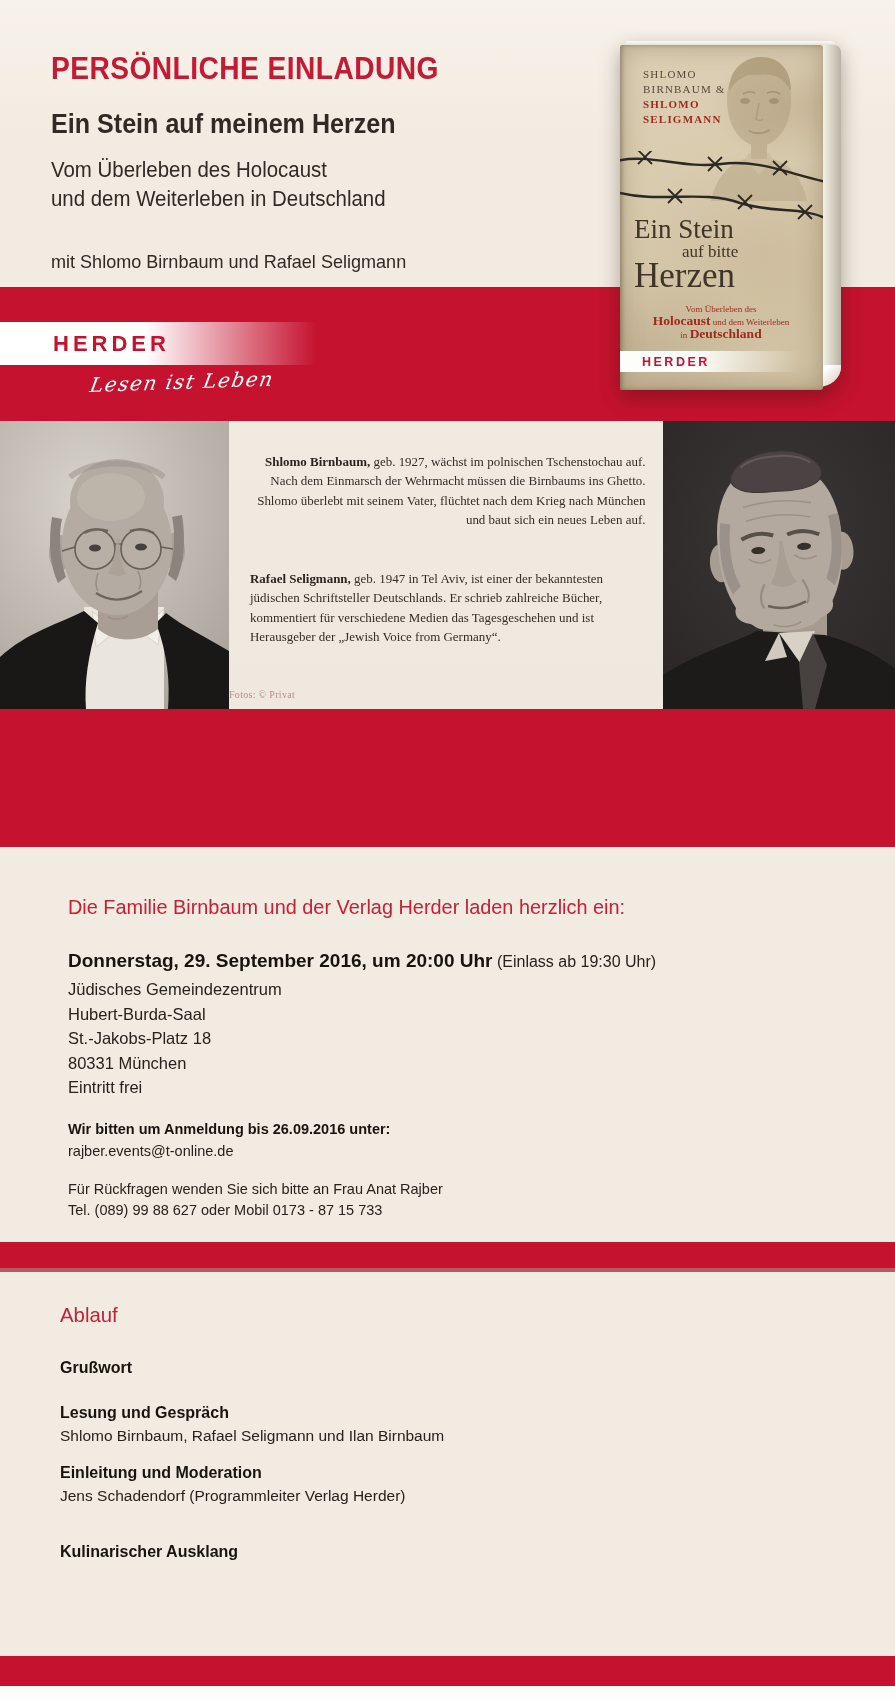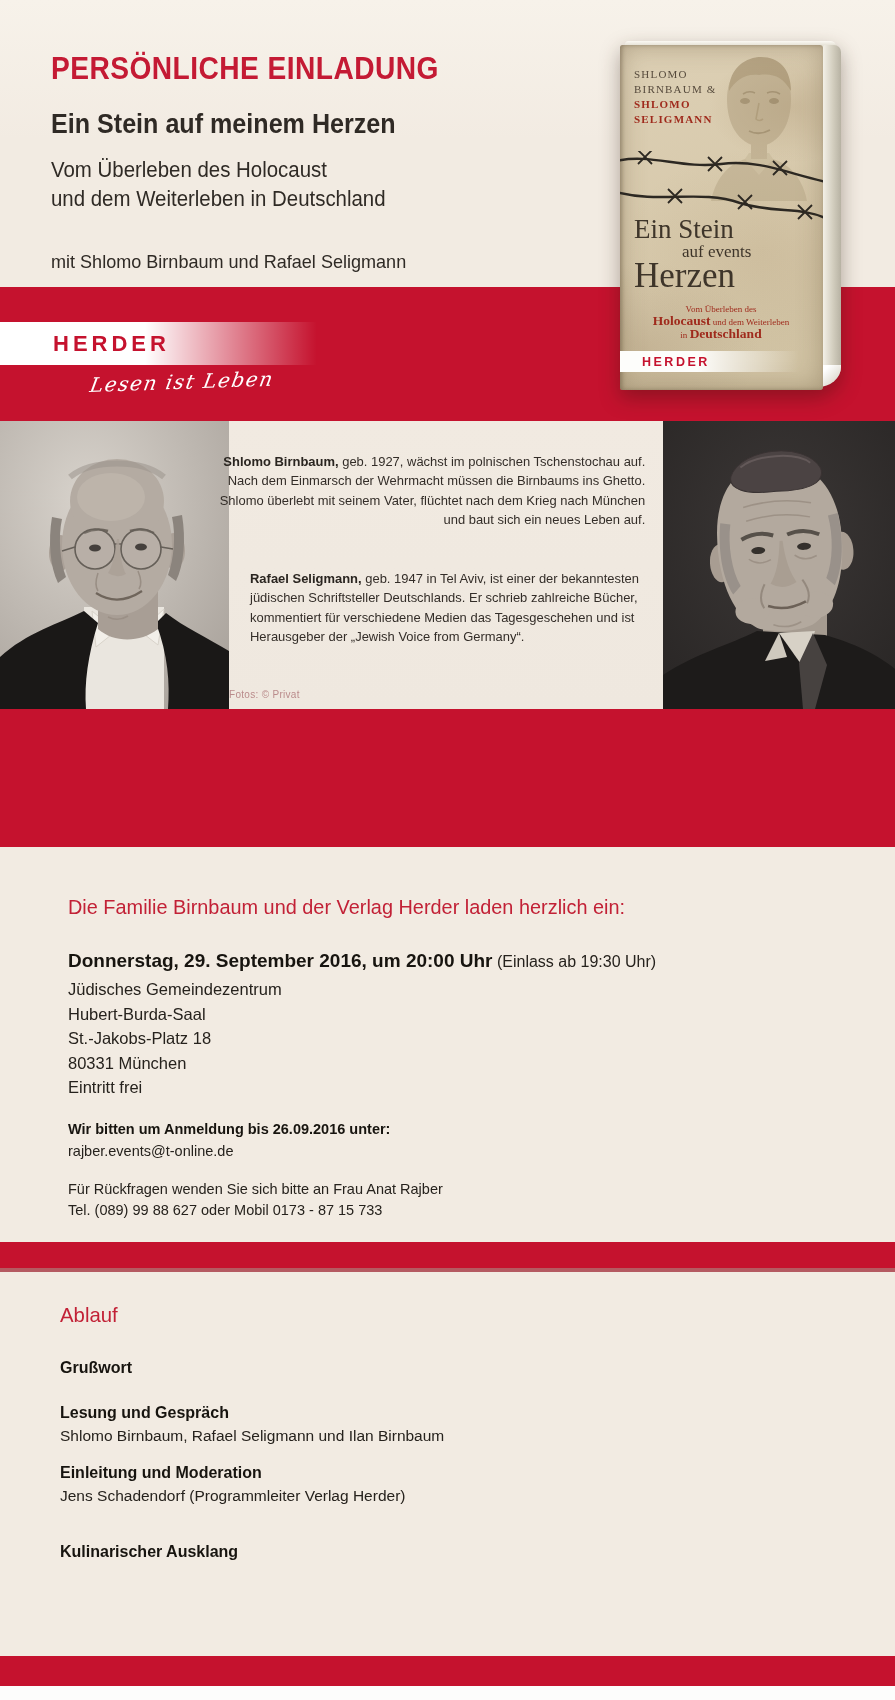--- a/index.html
+++ b/index.html
@@ -78,41 +78,41 @@
   }
   .book-cover{
     position:relative;width:203px;height:345px;overflow:hidden;border-radius:2px 3px 3px 2px;
     background:
       radial-gradient(120px 80px at 85% 18%, rgba(140,110,70,.20), transparent 70%),
       radial-gradient(160px 120px at 12% 88%, rgba(120,90,60,.16), transparent 72%),
       radial-gradient(200px 150px at 70% 60%, rgba(150,120,80,.12), transparent 70%),
       linear-gradient(160deg,#ddd0b5,#d6c8aa 60%,#cec0a0);
     box-shadow:inset 0 0 26px rgba(90,70,40,.35), inset 2px 0 4px rgba(60,45,25,.35);
   }
-  .cover-authors{position:absolute;left:14px;top:22px;font-family:"Liberation Serif", serif;
+  .cover-authors{position:absolute;left:23px;top:22px;font-family:"Liberation Serif", serif;
     font-size:11px;letter-spacing:1.2px;line-height:15px;color:#564a3c;}
   .cover-authors .red{color:#9f2a1c;font-weight:bold;}
   .cover-portrait{position:absolute;right:4px;top:4px;}
   .cover-wire{position:absolute;left:0;top:106px;}
   .cover-title{position:absolute;left:14px;top:170px;font-family:"Liberation Serif", serif;color:#3e352a;}
   .cover-title .t1{font-size:27px;line-height:28px;}
   .cover-title .t2{font-size:17px;line-height:18px;margin-left:48px;}
   .cover-title .t3{font-size:35px;line-height:34px;margin-top:-2px;}
   .cover-subtitle{position:absolute;right:8px;top:258px;width:188px;text-align:center;
     font-family:"Liberation Serif", serif;color:#9f2a1c;font-size:9px;line-height:12px;}
   .cover-subtitle .big{font-size:13.5px;font-weight:bold;}
   .cover-stripe{
     position:absolute;left:0;top:306px;width:100%;height:21px;
     background:linear-gradient(to right,#fdfdfb 0 38%,rgba(253,253,251,0) 88%);
     display:flex;align-items:center;
   }
   .cover-stripe span{margin-left:22px;font-size:12.5px;font-weight:bold;letter-spacing:2.5px;color:#c5122e;}
 
   
-  .people{position:absolute;left:0;top:421px;width:895px;height:288px;}
+  .people{position:absolute;left:0;top:421px;width:895px;height:288px;font-family:Liberation Serif, serif;}
   .photo{position:absolute;top:0;height:288px;display:block;}
   .photo-left{left:0;width:229px;}
   .photo-right{left:663px;width:232px;}
   .bio-panel{
     position:absolute;left:229px;top:0;width:434px;height:288px;
     background:linear-gradient(#f1eae1,#efe8df);
   }
   .bio{position:absolute;font-size:13.5px;line-height:19.3px;color:#332d28;white-space:nowrap;}
   .bio b{font-weight:bold;color:#2a2520;}
   .bio-shlomo{right:18px;top:31px;text-align:right;transform:scaleX(.96);transform-origin:right top;}
@@ -196,21 +196,21 @@
             <path d="M88,6 L102,20 M102,6 L88,20"></path>
             <path d="M153,10 L167,24 M167,10 L153,24"></path>
             <path d="M48,38 L62,52 M62,38 L48,52"></path>
             <path d="M118,44 L132,58 M132,44 L118,58"></path>
             <path d="M178,54 L192,68 M192,54 L178,68"></path>
           </g>
         </g>
       </svg>
       <div class="cover-title">
         <div class="t1">Ein Stein</div>
-        <div class="t2">auf events</div>
+        <div class="t2">auf bitte</div>
         <div class="t3">Herzen</div>
       </div>
       <div class="cover-subtitle">
         <div>Vom Überleben des</div>
         <div><span class="big">Holocaust</span><span> und dem Weiterleben</span></div>
         <div><span>in </span><span class="big">Deutschland</span></div>
       </div>
       <div class="cover-stripe">
         <span>HERDER</span>
       </div>

